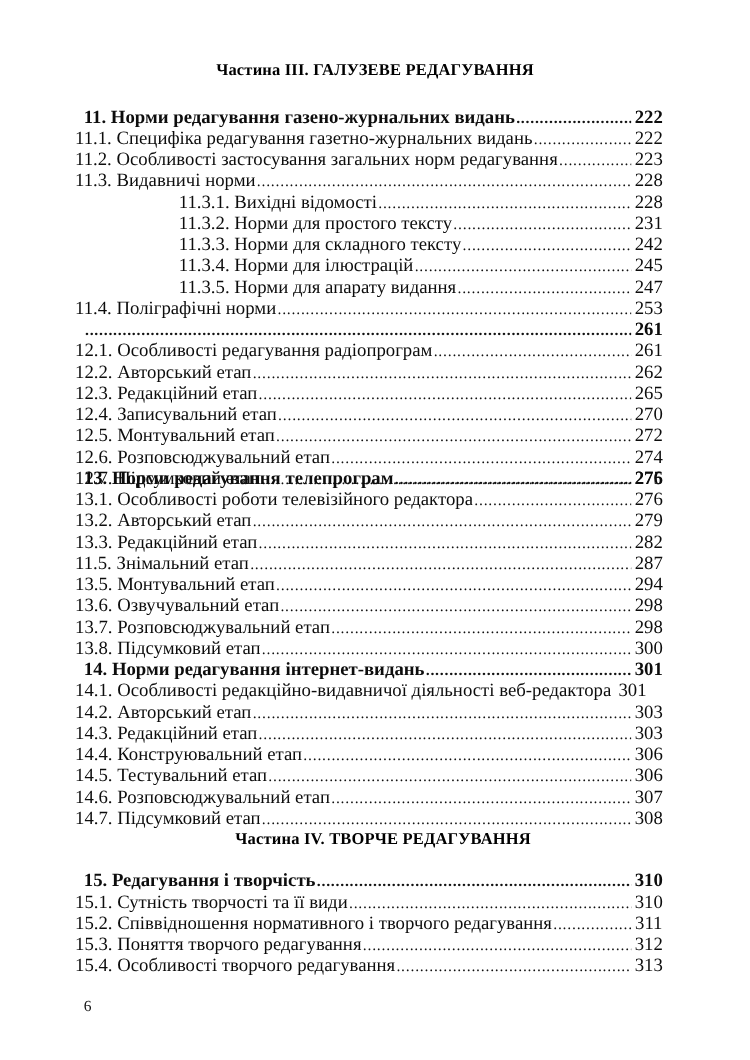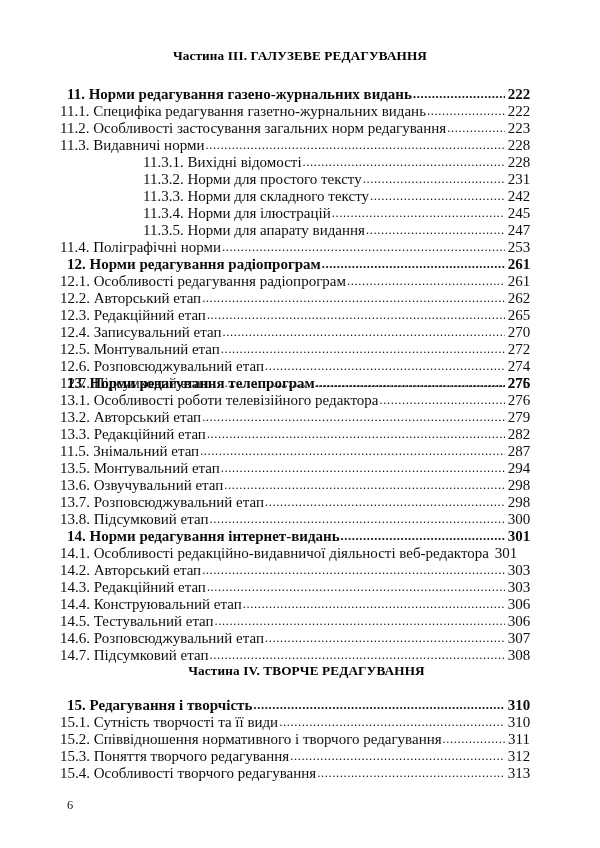--- a/index.html
+++ b/index.html
@@ -162,21 +162,20 @@
         <span class="pageno">247</span>
       </div>
       <div class="toc-row lvl2">
         <span class="label">11.4. Поліграфічні норми</span>
         <span class="leader"></span>
         <span class="pageno">253</span>
       </div>
     </div>
   <div class="toc-block" id="block-12">
       <div class="toc-row lvl1">
-        <span class="label">12. Норми редагування радіопрограм</span>
         <span class="leader"></span>
         <span class="pageno">261</span>
       </div>
       <div class="toc-row lvl2">
         <span class="label">12.1. Особливості редагування радіопрограм</span>
         <span class="leader"></span>
         <span class="pageno">261</span>
       </div>
       <div class="toc-row lvl2">
         <span class="label">12.2. Авторський етап</span>

